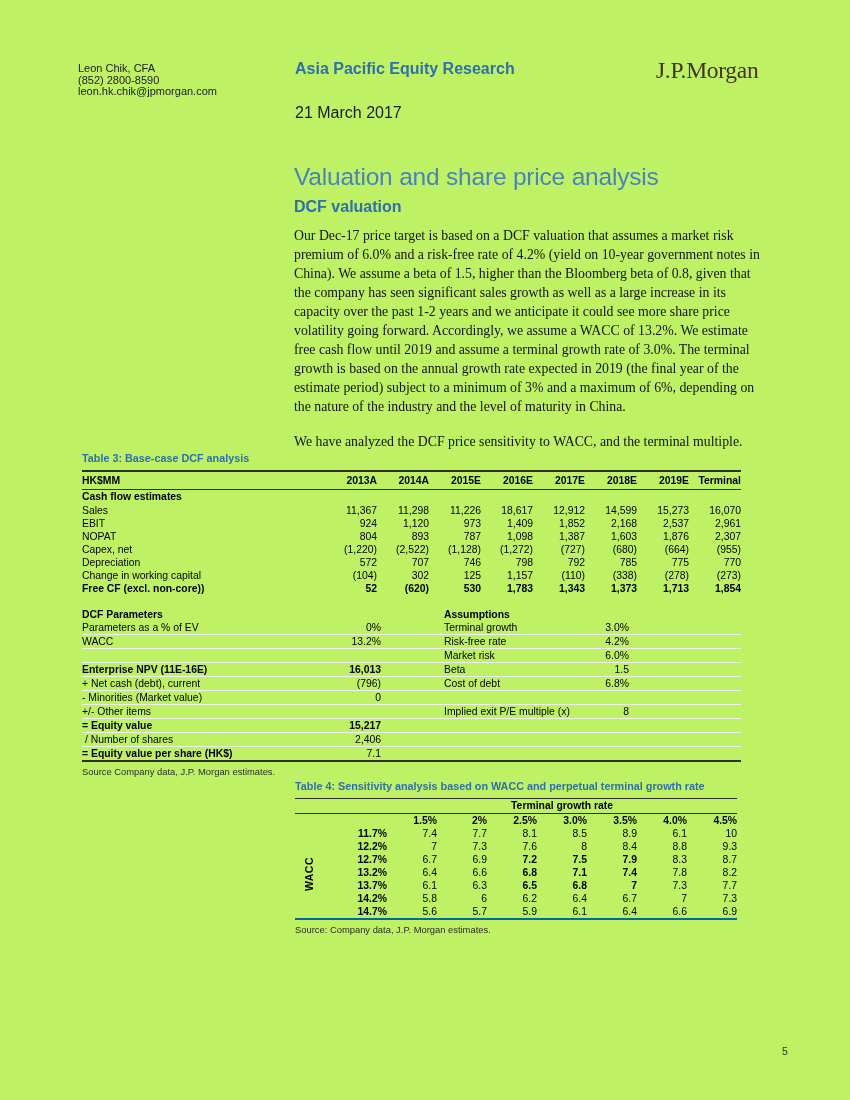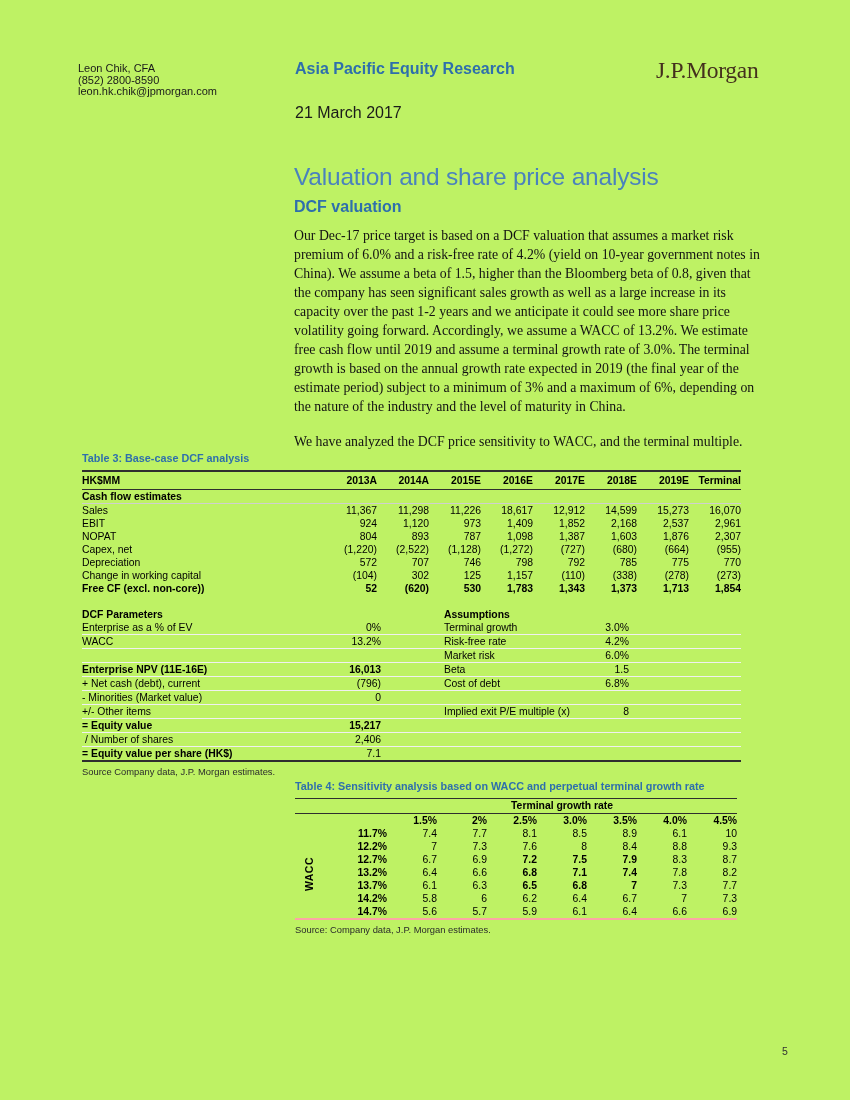--- a/index.html
+++ b/index.html
@@ -39,21 +39,21 @@
         border-top:2px solid #2e2e2e;border-bottom:1px solid #2e2e2e;}
   #t3-main thead th.lbl{text-align:left;}
   #t3-main .section-row td{font-weight:bold;border-bottom:1px solid #cfcfcf;}
   #t3-params{width:659px;margin-top:13px;border-bottom:2px solid #2e2e2e;}
   #t3-params tr td{border-bottom:1px solid #f0f0f0;}
   #t3-params tr:last-child td,#t3-params tr:first-child td{border-bottom:none;}
   #t3-params tr:last-child{border-bottom:none;}
 
   
   .t4-wrap{position:absolute;left:295px;top:780px;width:442px;}
-  #t4{width:442px;margin-top:2px;border-bottom:2px solid #fca5a5;}
+  #t4{width:442px;margin-top:2px;border-bottom:2px solid #0369a1;}
   #t4 .tgr-row td{border-top:1px solid #2e2e2e;border-bottom:1px solid #2e2e2e;
         font-weight:bold;text-align:center;height:14px;line-height:14px;}
   #t4 thead th{font-weight:bold;text-align:right;}
   #t4 tbody td.rowlbl{font-weight:bold;text-align:right;}
   .wacc-vert{position:absolute;left:6px;top:48px;height:92px;width:16px;
         display:flex;align-items:center;justify-content:center;}
   .wacc-vert span{writing-mode:vertical-rl;transform:rotate(180deg);
         font-size:10.5px;font-weight:bold;letter-spacing:0.5px;}
 
   .page-number{position:absolute;left:782px;top:1045px;font-size:10.5px;color:#333;}
@@ -205,21 +205,21 @@
       <tbody id="t3-params-body">
           <tr>
             <td class="lbl b">DCF Parameters</td>
             <td class="num"></td>
             <td></td>
             <td class="lbl b">Assumptions</td>
             <td class="num"></td>
             <td></td>
           </tr>
           <tr>
-            <td class="lbl">Enterprise as a % of EV</td>
+            <td class="lbl">Parameters as a % of EV</td>
             <td class="num">0%</td>
             <td></td>
             <td class="lbl">Terminal growth</td>
             <td class="num">3.0%</td>
             <td></td>
           </tr>
           <tr>
             <td class="lbl">WACC</td>
             <td class="num">13.2%</td>
             <td></td>

